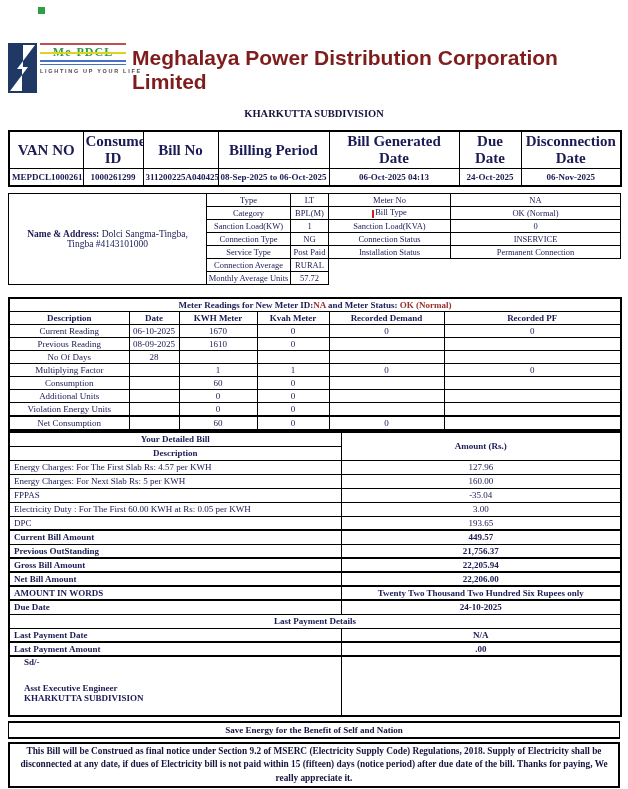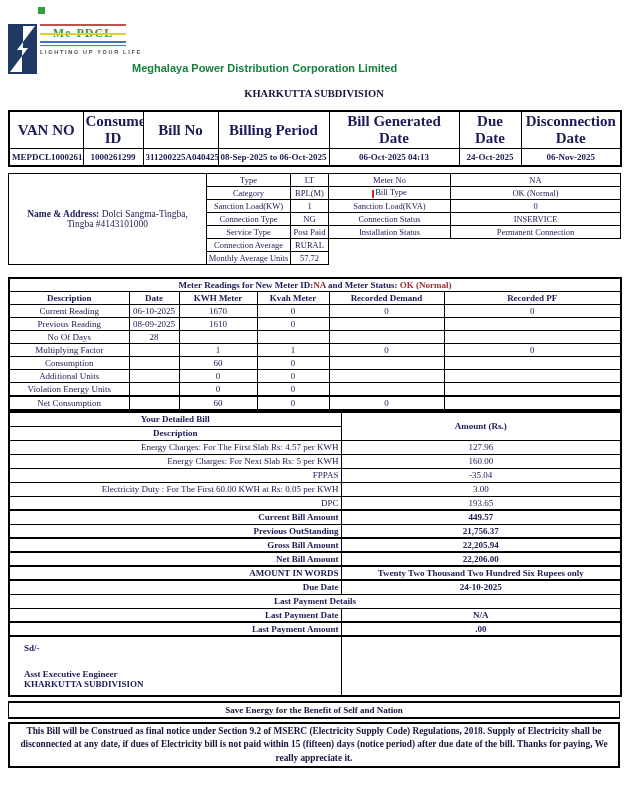--- a/index.html
+++ b/index.html
@@ -3,34 +3,34 @@
 <meta charset="utf-8">
 <style>
   *{box-sizing:border-box;margin:0;padding:0}
   html,body{background:#fff}
   body{width:628px;height:789px;position:relative;overflow:hidden;
        font-family:"Liberation Serif",serif;color:#1b1b55}
   .page{padding:0 8px}
 
   
   .green-dot{position:absolute;left:38px;top:7px;width:7px;height:7px;background:#2f9e3f}
-  .header{display:flex;align-items:flex-end;margin-top:24px}
+  .header{display:flex;align-items:center;margin-top:42px}
   .logo{display:flex;align-items:flex-start}
   .logo svg{display:block}
   .logo-right{margin-left:3px;width:86px}
   .line-red{height:2px;background:#c0504d}
   .brand{display:block;text-align:center;color:#2f9e3f;font-weight:bold;font-size:12px;
          letter-spacing:1px;position:relative;line-height:14px}
   .brand::after{content:"";position:absolute;left:0;right:0;top:7px;height:2px;background:#ddd321}
   .line-blue1{height:2px;background:#4472c4;margin-top:1px}
   .line-blue2{height:1px;background:#4472c4;margin-top:2px}
   .tagline{font-family:"Liberation Sans",sans-serif;font-size:5.5px;font-weight:bold;
            letter-spacing:1.7px;color:#4a4a4a;margin-top:3px;white-space:nowrap}
-  .company{font-family:"Liberation Sans",sans-serif;font-size:11px;font-weight:bold;
-           color:#15803d;margin-left:6px;margin-top:4px}
+  .company{font-family:"Liberation Sans",sans-serif;font-size:21px;font-weight:bold;
+           color:#7f1d1d;margin-left:6px;margin-top:4px}
   .subdivision{text-align:center;font-weight:bold;font-size:10.5px;margin:14px 0 11px;color:#14143f}
 
   
   table{border-collapse:collapse;width:100%;table-layout:fixed}
   td,th{border:1px solid #000;font-size:9px;text-align:center;padding:1px 2px;overflow:hidden}
   .t1,.t3,.t4{border:2px solid #000}
   .t1{margin-bottom:6px}
   .t1 th{height:19px;font-size:15px}
   .t1 td{height:17px;font-weight:bold}
 
@@ -39,26 +39,26 @@
   .t2 .name-cell{text-align:center;padding:2px 5px;font-size:9.5px}
   .t2 .ghost{border:none}
   .cursor{display:inline-block;width:2px;height:8px;background:#cc2222;vertical-align:middle;margin-right:1px}
 
   .t3{}
   .t3 td,.t3 th{height:13px}
   .t3 .title-cell{font-weight:bold;height:14px}
   .accent{color:#9b2d2d}
 
   .t4 td{height:14px}
-  .t4 .desc{text-align:right;padding-left:14px}
+  .t4 .desc{text-align:left;padding-left:4px}
   .t4 .hdr{font-weight:bold}
   .emphasis td{font-weight:bold}
   tr.thick td{border-top-width:2px}
   .sig-row td{height:60px;vertical-align:top;text-align:left;border-top-width:2px;
-              font-weight:bold;padding:6px 4px 2px 14px}
+              font-weight:bold;padding:0 4px 2px 14px}
   .sig-sd{margin-bottom:16px}
 
   .banner{border:1px solid #000;border-top-width:2px;border-bottom-width:2px;margin-top:4px;
           text-align:center;font-weight:bold;font-size:9px;padding:2px 8px;color:#14143f}
   .notice{border:2px solid #000;margin-top:3px;padding:1px 8px;text-align:center;
           font-weight:bold;font-size:9.3px;line-height:1.45;color:#14143f}
 </style>
 </head>
 <body>
 

